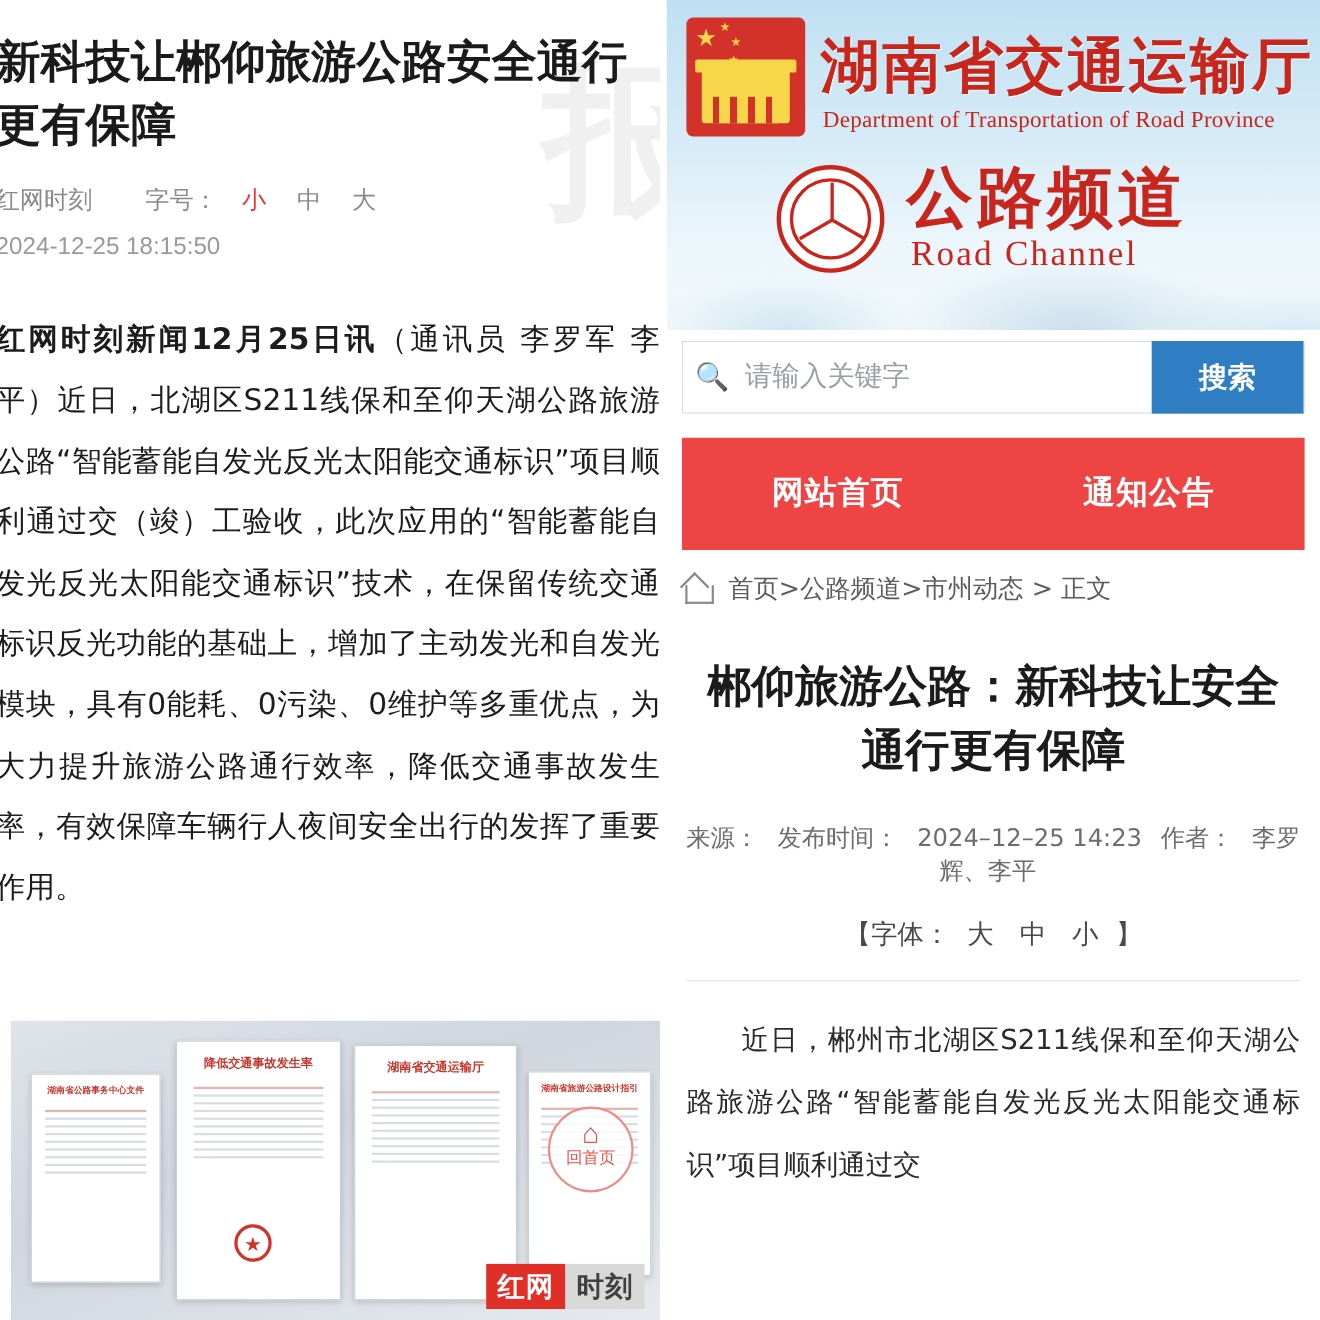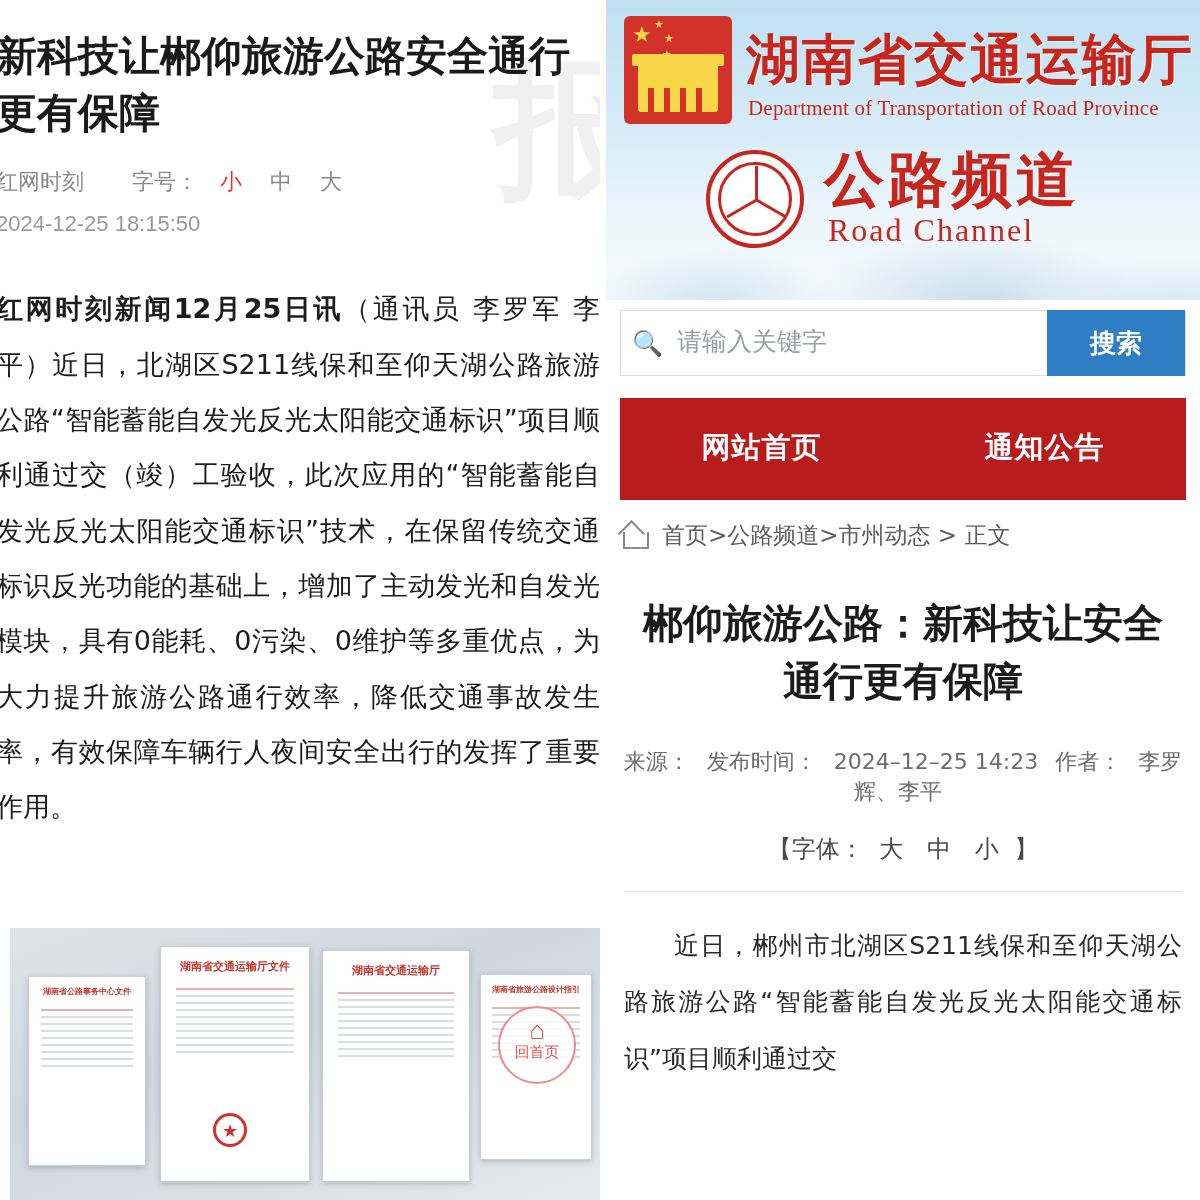--- a/index.html
+++ b/index.html
@@ -272,33 +272,33 @@
     align-items: center;
     height: 66px;
     margin: 10px 14px 0 14px;
     background: #fff;
     border: 1px solid #d7dde3;
   }
   .search-ico { width: 54px; text-align: center; color: #8d949b; font-size: 25px; }
   .search-input {
     flex: 1; border: none; outline: none; background: transparent;
     font-size: 25px; color: #303030;
-    font-family: Liberation Mono, monospace;
+    font-family: Liberation Serif, serif;
   }
   .search-input::placeholder { color: #9aa0a6; }
   .search-btn {
     width: 138px; height: 66px;
     background: #2f7ec4; color: #fff;
     font-size: 26px; font-weight: bold;
     border: none;
     font-family: "DejaVu Sans", sans-serif;
   }
   .navbox {
     margin: 22px 14px 0 14px;
-    background: #b91c1c;
+    background: #ef4444;
     padding: 16px 0 18px 0;
   }
   .navrow {
     display: flex;
   }
   .navrow .nav-item {
     flex: 1;
     text-align: center;
     color: #ffffff;
     font-size: 29px;
@@ -403,21 +403,21 @@
         <div class="line"></div>
           <div class="line"></div>
           <div class="line"></div>
         <div class="line"></div>
           <div class="line"></div>
           <div class="line"></div>
         <div class="line"></div>
           <div class="line"></div>
       </div>
       <div class="doc" style="left:150px; top:18px; width:150px; height:236px;">
-        <div class="dt" style="font-size:11px;">湖南省交通运输厅文件</div>
+        <div class="dt" style="font-size:11px;">降低交通事故发生率</div>
         <div class="line rl" style="margin-top:14px;"></div>
         <div class="line"></div>
           <div class="line"></div>
           <div class="line"></div>
         <div class="line"></div>
           <div class="line"></div>
           <div class="line"></div>
         <div class="line"></div>
           <div class="line"></div>
           <div class="line"></div>
@@ -446,20 +446,24 @@
           <div class="line"></div>
           <div class="line"></div>
         <div class="line"></div>
       </div>
 
       <div class="home-btn">
         <span class="hi">⌂</span>
         <span>回首页</span>
       </div>
 
+      <div class="hw-badge">
+        <span class="b1">红网</span>
+        <span class="b2">时刻</span>
+      </div>
     </div>
   </div>
 
   <div class="right">
 
     <div class="banner">
       <div class="mount"></div>
 
       <div class="emblem">
         <span class="star">★</span>

